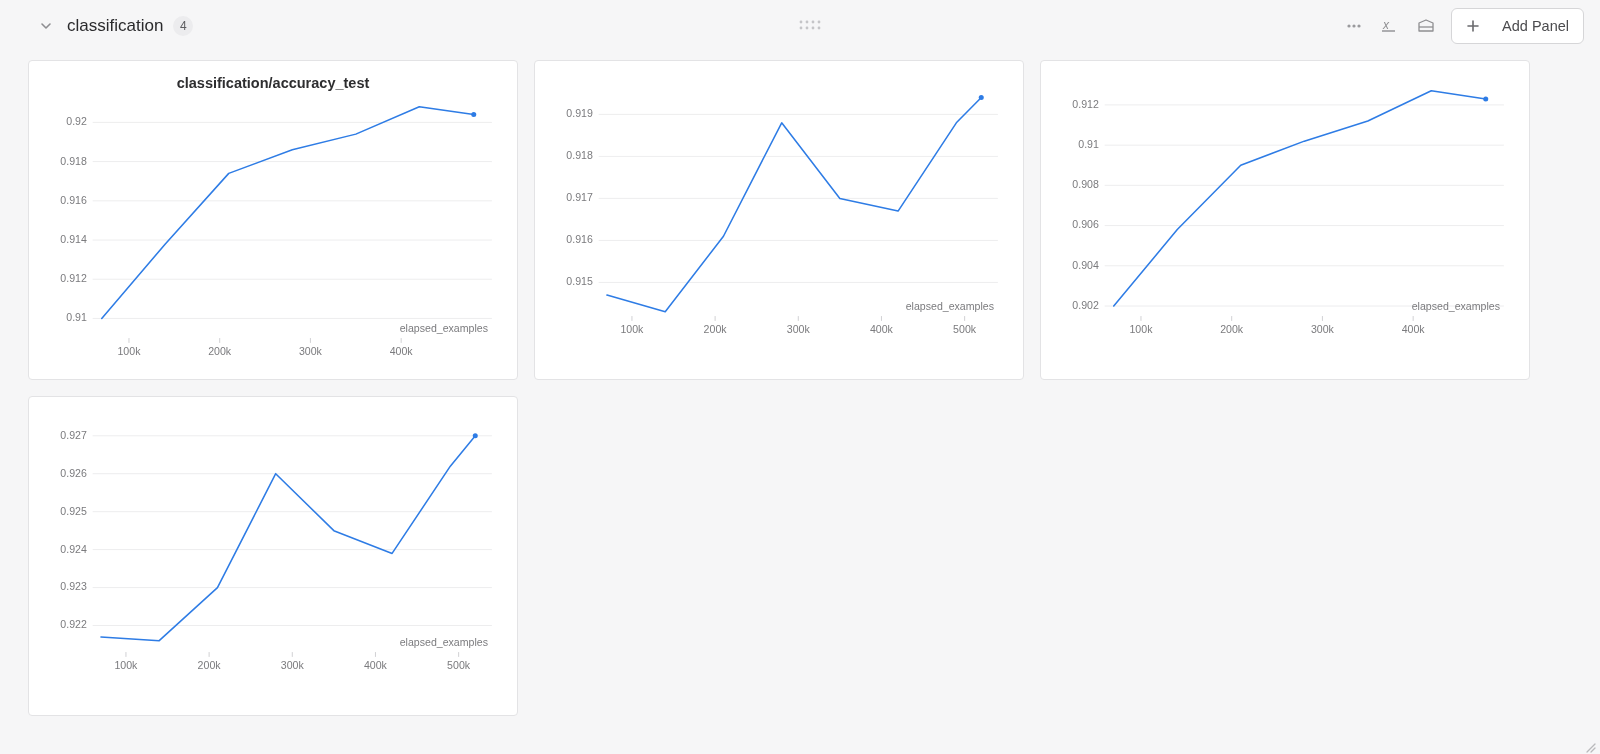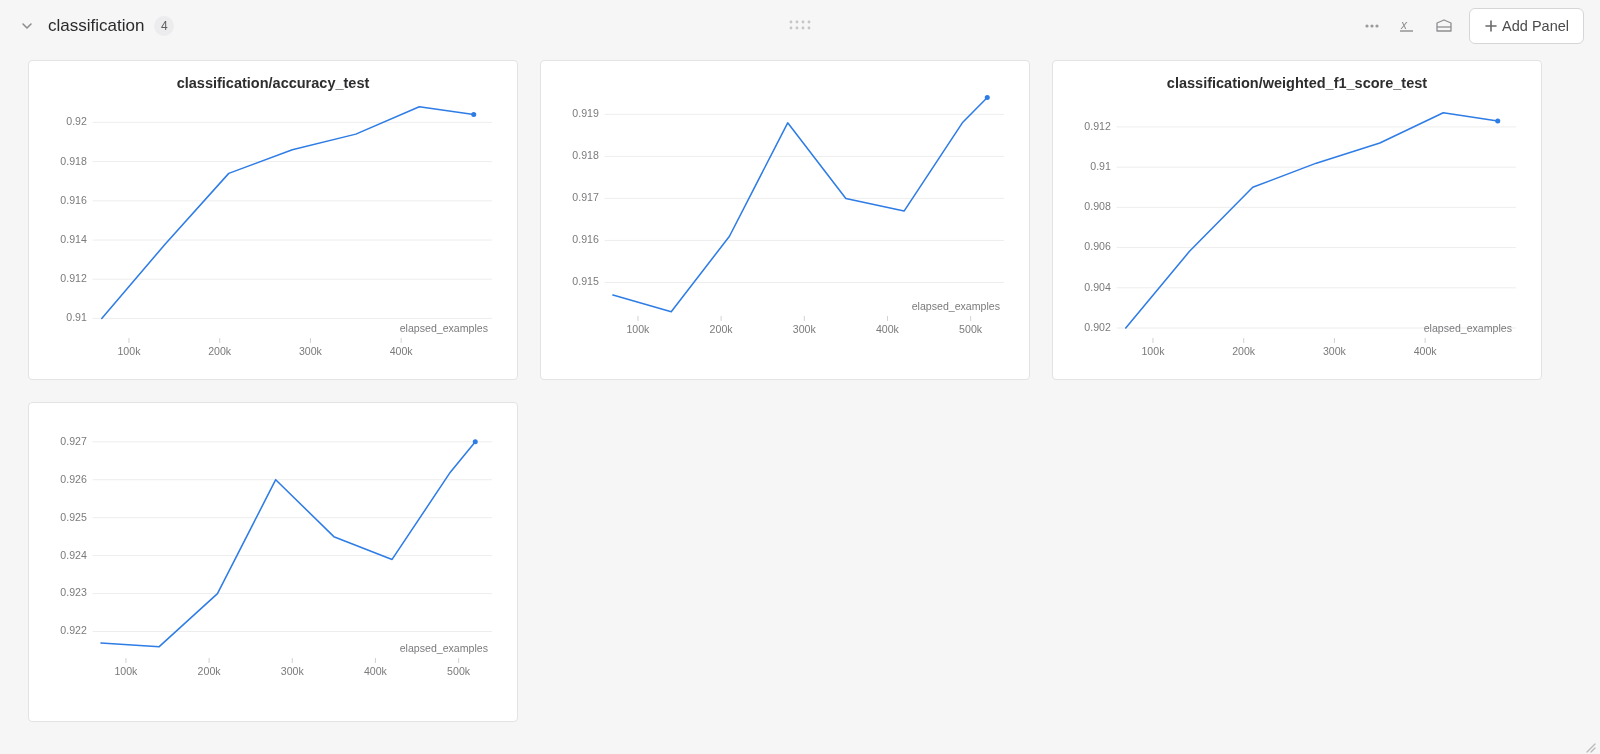--- a/index.html
+++ b/index.html
@@ -23,20 +23,21 @@
     overflow: hidden;
   }
 
   
   .section-header {
     display: flex;
     align-items: center;
     height: 52px;
     padding: 7px 16px;
     position: relative;
+    margin-left: 19px;
   }
   .sh-left {
     display: flex; align-items: center; gap: 10px;
   }
   .chevron svg { display:block; }
   .sh-title { font-size: 17px; font-weight: 400; color: #2a2a2c; }
   .sh-badge {
     display: inline-flex; align-items:center; justify-content:center;
     min-width: 20px; height: 20px; padding: 0 6px;
     background: var(--badge-bg); border-radius: 10px;
@@ -52,35 +53,35 @@
     margin-left: auto;
     display: flex; align-items: center; gap: 14px;
   }
   .icon-btn {
     color: #9a9a9d;
     display:inline-flex; align-items:center; justify-content:center;
     width: 22px; height: 22px;
     cursor: pointer;
   }
   .add-panel-btn {
-    display: inline-flex; align-items: center; gap: 4px;
+    display: inline-flex; align-items: center; gap: 22px;
     height: 36px; padding: 0 14px;
     border: 1px solid var(--btn-border);
     border-radius: 6px;
     background: #fff;
     color: #4b4b4e;
     font-size: 14.5px;
     cursor: pointer;
   }
   .add-panel-btn svg { display:block; }
 
   
   .panels {
     display: flex; flex-wrap: wrap;
-    gap: 22px;
+    gap: 16px;
     padding: 8px 28px 20px 28px;
   }
   .panel {
     width: 490px; height: 320px;
     background: var(--panel-bg);
     border: 1px solid var(--border);
     border-radius: 4px;
     padding: 14px 8px 8px 8px;
     position: relative;
   }
@@ -239,21 +240,20 @@
           <text x="343.25" y="268" text-anchor="middle" class="xtick">400k</text>
           <line x1="429.5" x2="429.5" y1="250" y2="255" class="axisline"></line>
           <text x="429.5" y="268" text-anchor="middle" class="xtick">500k</text>
           <text x="460" y="244" text-anchor="end" class="axis-label">elapsed_examples</text>
           <path d="M58.6 228.2 L119.0 245.6 L179.4 167.2 L239.8 49.6 L300.1 128.0 L360.5 141.1 L420.9 49.6 L446.8 23.4 " class="series-line"></path>
           <circle cx="446.75" cy="23.42857142856971" r="2.6" class="end-dot"></circle>
         </svg>
       </div>
     </div>
     <div class="panel">
-      <div class="panel-title">classification/weighted_f1_score_test</div>
       <div class="chart-wrap">
         <svg viewBox="0 0 474 280">
           <line x1="50" x2="464" y1="239.57264957264846" y2="239.57264957264846" class="gridline"></line>
           <text x="44" y="242.57264957264846" text-anchor="end" class="ytick">0.902</text>
           <line x1="50" x2="464" y1="197.86324786324684" y2="197.86324786324684" class="gridline"></line>
           <text x="44" y="200.86324786324684" text-anchor="end" class="ytick">0.904</text>
           <line x1="50" x2="464" y1="156.15384615384528" y2="156.15384615384528" class="gridline"></line>
           <text x="44" y="159.15384615384528" text-anchor="end" class="ytick">0.906</text>
           <line x1="50" x2="464" y1="114.44444444444369" y2="114.44444444444369" class="gridline"></line>
           <text x="44" y="117.44444444444369" text-anchor="end" class="ytick">0.908</text>

